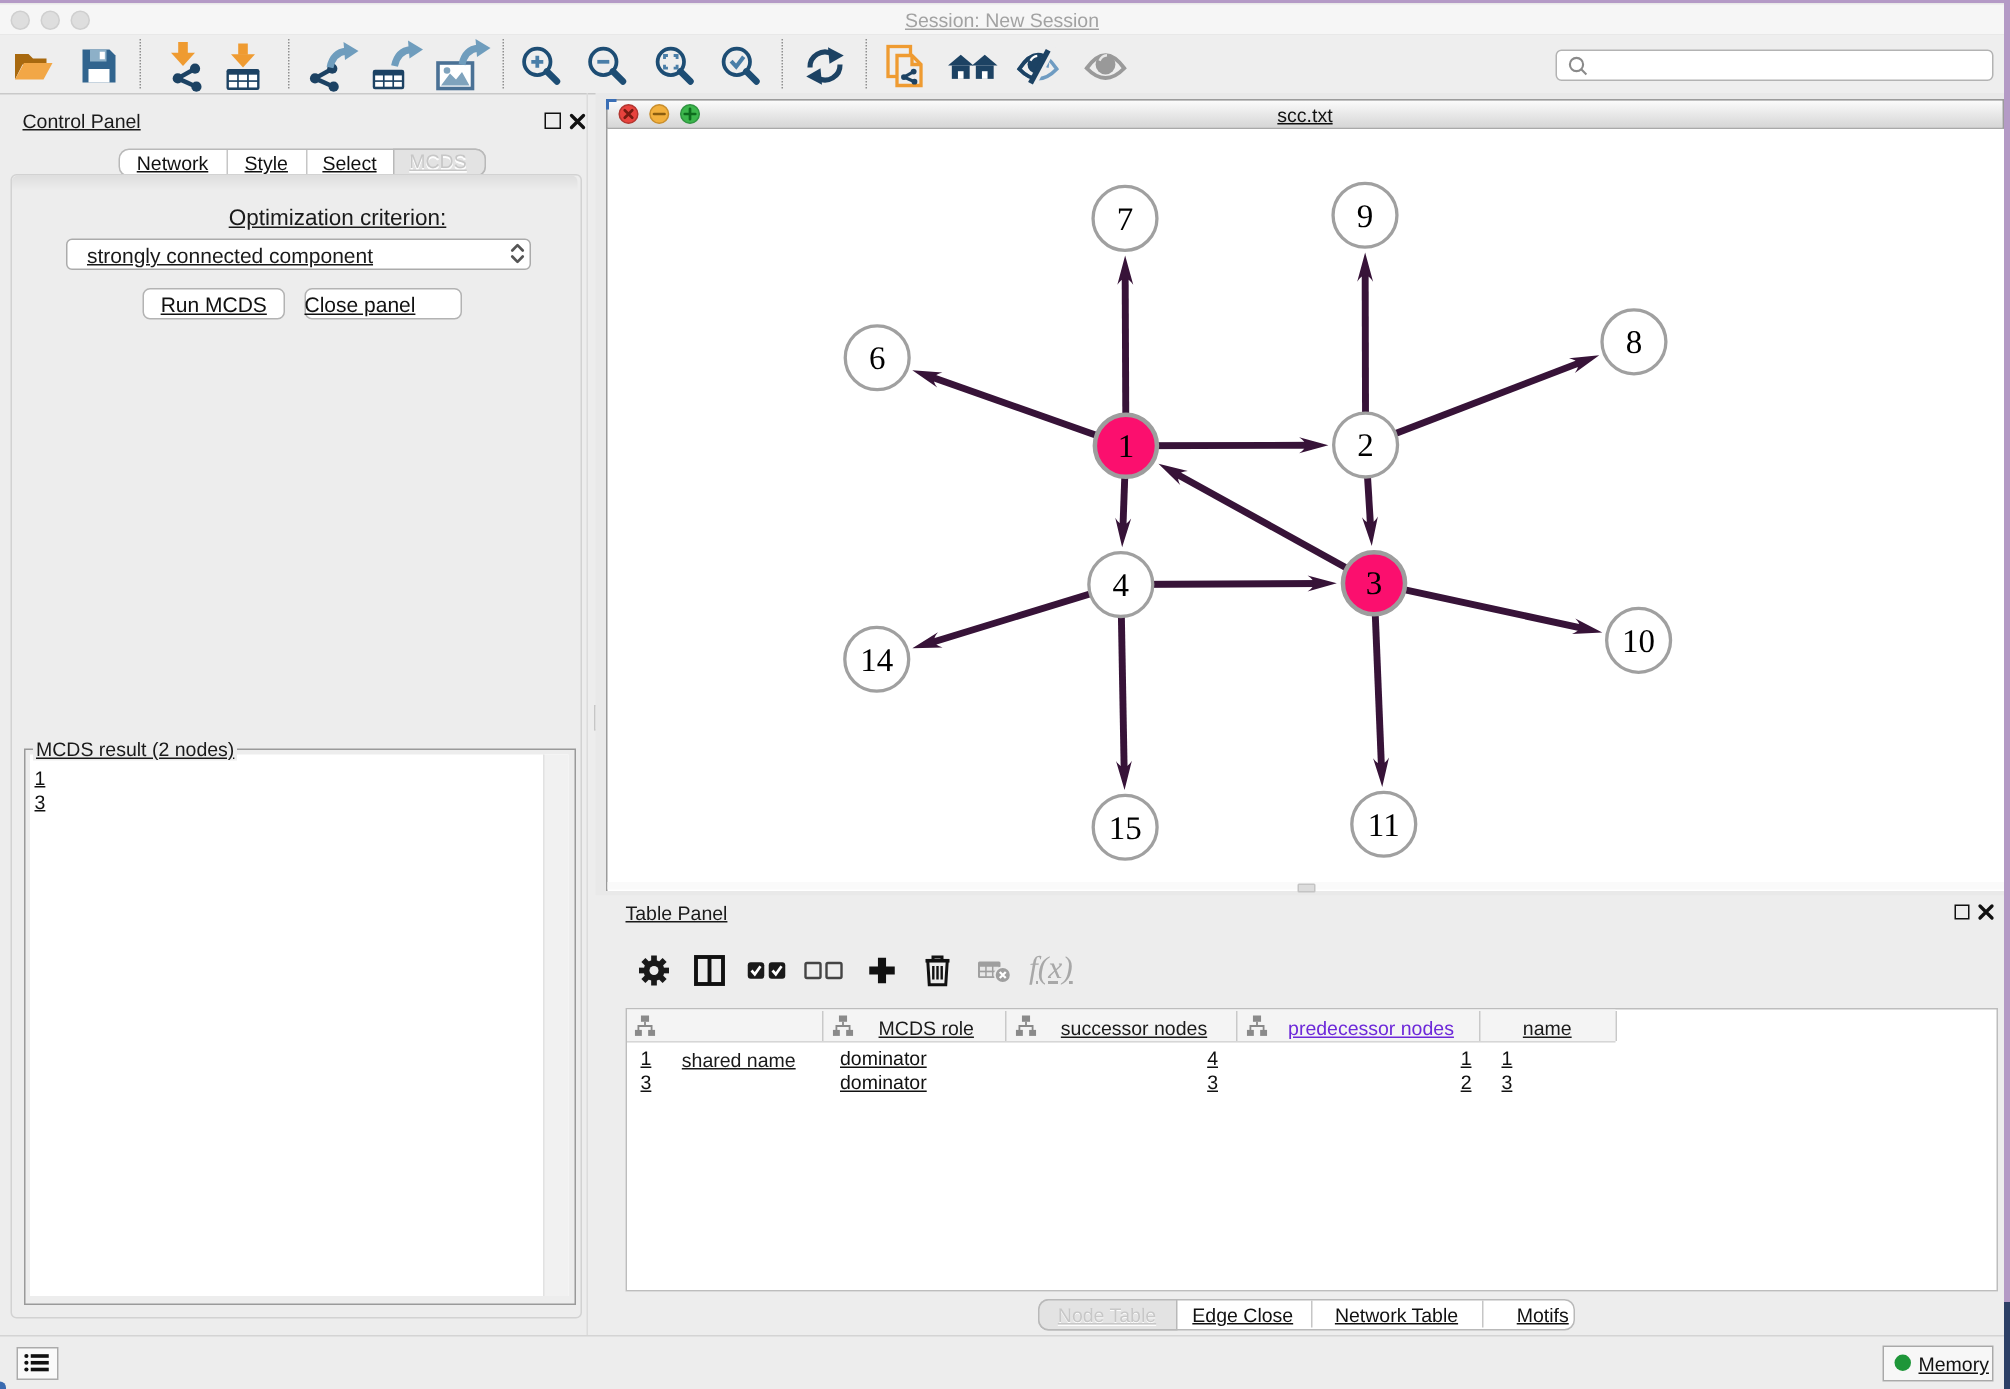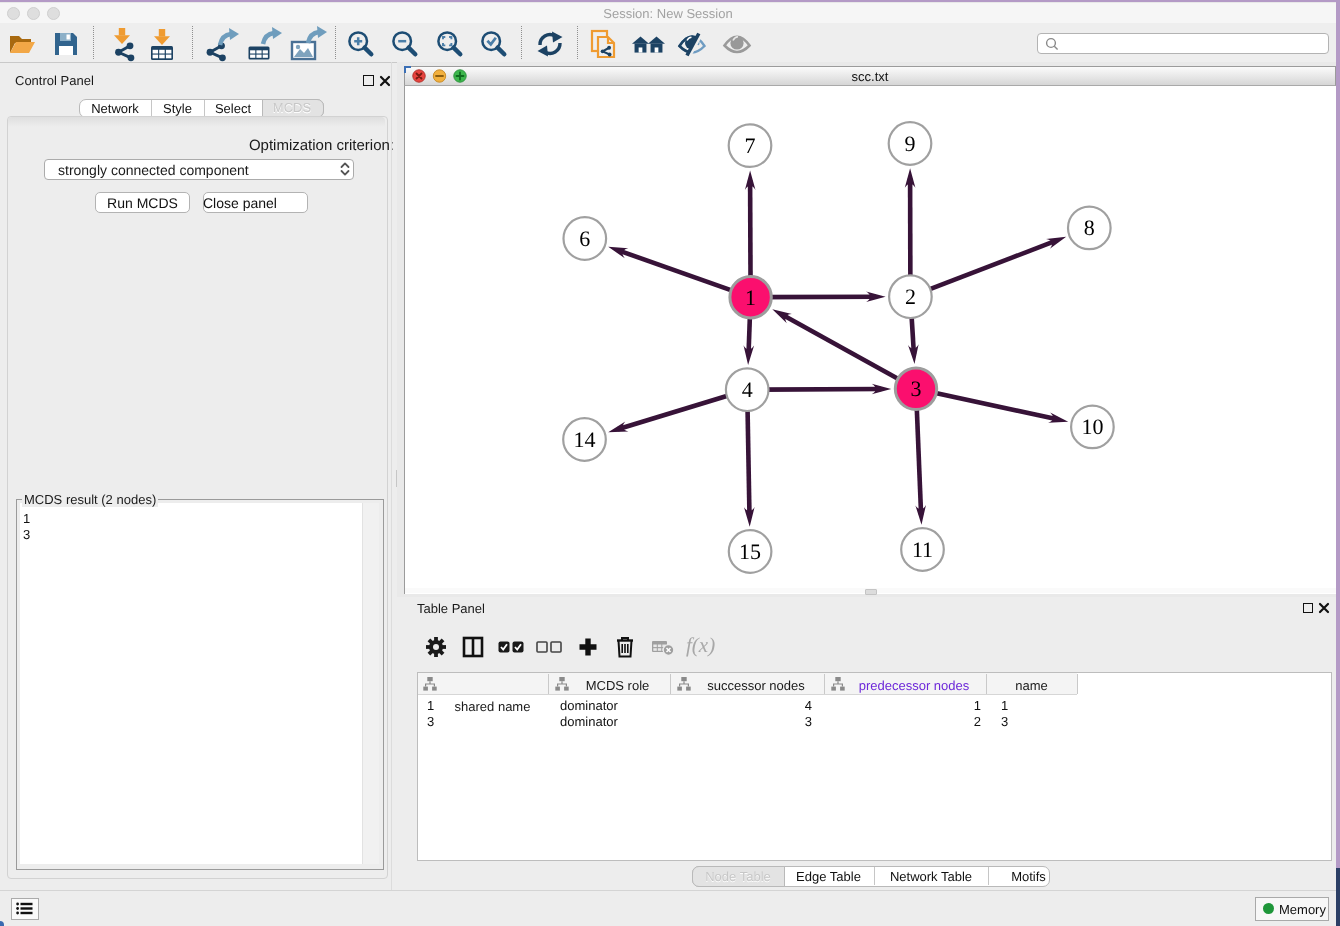--- a/index.html
+++ b/index.html
@@ -1,20 +1,20 @@
 <!DOCTYPE html>
 <html><head>
 <meta charset="utf-8">
 <style>
 html,body{margin:0;padding:0;}
 *{-webkit-font-smoothing:antialiased;text-rendering:geometricPrecision;}
 body{width:1340px;height:926px;position:relative;overflow:hidden;
  font-family:"Liberation Sans",sans-serif;background:#ededed;}
 .abs{position:absolute;}
-.txt{position:absolute;white-space:nowrap;}
+.txt{position:absolute;white-space:nowrap;text-decoration:underline;}
 svg{position:absolute;overflow:visible;}
 </style>
 </head>
 <body>
 
 <div class="abs" style="left:0;top:2px;width:1336px;height:20px;background:#f6f6f6;border-bottom:1px solid #cfcfcf;border-top:1px solid #e8e8e8;"></div>
 <div class="abs" style="left:7px;top:7px;width:11px;height:11px;border-radius:50%;background:#dedede;border:1px solid #cfcfcf;"></div>
 <div class="abs" style="left:27px;top:7px;width:11px;height:11px;border-radius:50%;background:#dedede;border:1px solid #cfcfcf;"></div>
 <div class="abs" style="left:47px;top:7px;width:11px;height:11px;border-radius:50%;background:#dedede;border:1px solid #cfcfcf;"></div>
 <div class="txt" style="left:0;top:6px;width:1336px;text-align:center;font-size:13px;color:#a2a2a2;">Session: New Session</div>
@@ -195,21 +195,21 @@
 <div class="abs" style="left:204px;top:100px;width:0;height:16px;border-left:1px solid #c6c6c6;"></div>
 <div class="txt" style="left:79px;top:101px;width:72px;text-align:center;font-size:13px;color:#111;">Network</div>
 <div class="txt" style="left:151px;top:101px;width:53px;text-align:center;font-size:13px;color:#111;">Style</div>
 <div class="txt" style="left:204px;top:101px;width:58px;text-align:center;font-size:13px;color:#111;">Select</div>
 <div class="txt" style="left:262px;top:101px;width:60px;text-align:center;font-size:13px;color:#fdfdfd;text-shadow:0 0 0 #fff;">MCDS</div>
 <div class="txt" style="left:262px;top:100px;width:60px;text-align:center;font-size:13px;color:#c7c7c7;">MCDS</div>
 
 <div class="abs" style="left:7px;top:116px;width:379px;height:761px;border:1px solid #d2d2d2;border-radius:4px;background:#ededed;"></div>
 <div class="abs" style="left:8px;top:117px;width:377px;height:10px;background:linear-gradient(#dedede,#ededed);border-radius:4px 4px 0 0;"></div>
 
-<div class="txt" style="left:0px;top:137px;width:394px;text-align:right;font-size:15px;color:#1a1a1a;">Optimization criterion:</div>
+<div class="txt" style="left:0px;top:137px;width:394px;text-align:center;font-size:15px;color:#1a1a1a;padding-left:28px;">Optimization criterion:</div>
 
 <div class="abs" style="left:44px;top:159px;width:308px;height:19px;background:#fff;border:1px solid #ababab;border-radius:4px;"></div>
 <div class="txt" style="left:58px;top:162px;font-size:14px;color:#1a1a1a;">strongly connected component</div>
 <svg class="abs" style="left:338px;top:161px;" width="14" height="16" viewBox="0 0 14 16">
     <path d="M3.5,6 L7,2.4 L10.5,6" fill="none" stroke="#555" stroke-width="1.8" stroke-linecap="round" stroke-linejoin="round"></path>
     <path d="M3.5,10 L7,13.6 L10.5,10" fill="none" stroke="#555" stroke-width="1.8" stroke-linecap="round" stroke-linejoin="round"></path>
   </svg>
 
 <div class="abs" style="left:95px;top:192px;width:93px;height:19px;background:#fff;border:1px solid #b3b3b3;border-radius:5px;"></div>
 <div class="txt" style="left:95px;top:195px;width:95px;text-align:center;font-size:14px;color:#111;">Run MCDS</div>
@@ -413,21 +413,21 @@
 <div class="txt" style="left:760px;top:714px;width:52px;text-align:right;font-size:13px;color:#111;">3</div>
 <div class="txt" style="left:920px;top:714px;width:61px;text-align:right;font-size:13px;color:#111;">2</div>
 <div class="txt" style="left:1001px;top:714px;font-size:13px;color:#111;">3</div>
 
 <div class="abs" style="left:692px;top:866px;width:356px;height:19px;background:#fff;border:1px solid #b9b9b9;border-radius:7px;"></div>
 <div class="abs" style="left:692px;top:866px;width:91px;height:19px;background:#e3e3e3;border:1px solid #b9b9b9;border-radius:7px 0 0 7px;"></div>
 <div class="abs" style="left:874px;top:867px;width:0;height:18px;border-left:1px solid #c6c6c6;"></div>
 <div class="abs" style="left:988px;top:867px;width:0;height:18px;border-left:1px solid #c6c6c6;"></div>
 <div class="txt" style="left:692px;top:870px;width:92px;text-align:center;font-size:13px;color:#fdfdfd;">Node Table</div>
 <div class="txt" style="left:692px;top:869px;width:92px;text-align:center;font-size:13px;color:#c7c7c7;">Node Table</div>
-<div class="txt" style="left:783px;top:869px;width:91px;text-align:center;font-size:13px;color:#111;">Edge Table</div>
+<div class="txt" style="left:783px;top:869px;width:91px;text-align:center;font-size:13px;color:#111;">Edge Close</div>
 <div class="txt" style="left:874px;top:869px;width:114px;text-align:center;font-size:13px;color:#111;">Network Table</div>
 <div class="txt" style="left:988px;top:869px;width:81px;text-align:center;font-size:13px;color:#111;">Motifs</div>
 
 <div class="abs" style="left:0;top:890px;width:1336px;height:36px;background:#ededed;border-top:1px solid #d4d4d4;"></div>
 <div class="abs" style="left:11px;top:898px;width:26px;height:20px;background:#fafafa;border:1px solid #ababab;"></div>
 <svg class="abs" style="left:16px;top:902px;" width="17" height="13" viewBox="0 0 17 13">
 <g fill="#111">
       <circle cx="1.6" cy="2" r="1.4"></circle>
       <rect x="4.5" y="0.8" width="12" height="2.4"></rect>
       <circle cx="1.6" cy="6.5" r="1.4"></circle>

